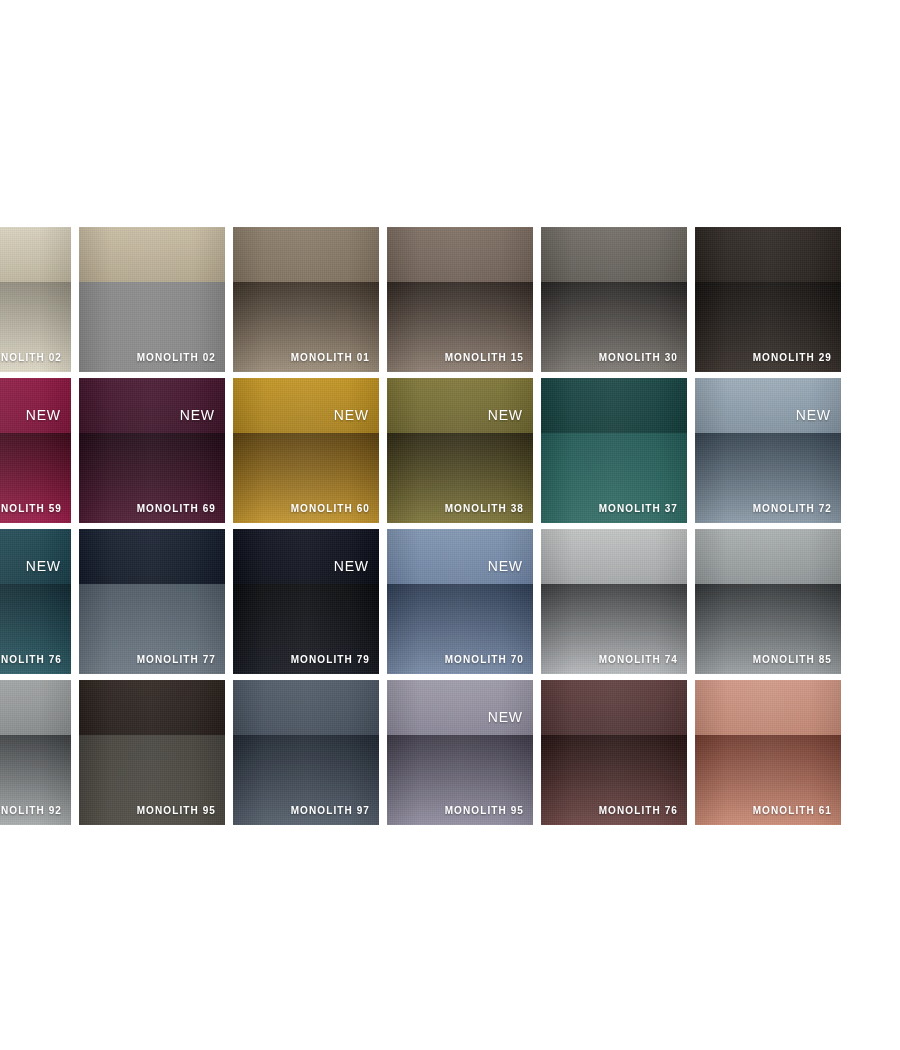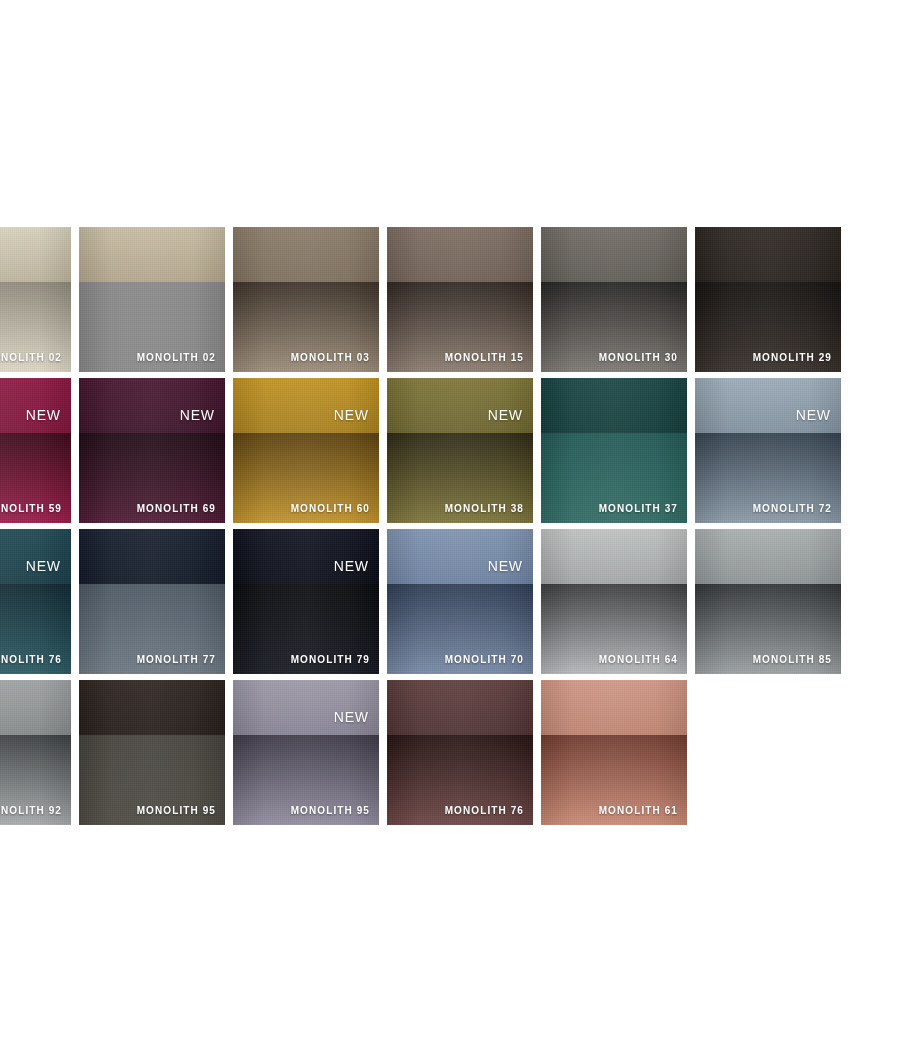--- a/index.html
+++ b/index.html
@@ -117,21 +117,21 @@
       <div class="band-bottom"></div>
       <div class="sheen"></div>
       <div class="texture"></div>
       <div class="swatch-label">MONOLITH 02</div>
     </div>
     <div class="swatch">
       <div class="band-top" style="background: linear-gradient(rgb(138, 123, 104) 0%, rgb(125, 110, 91) 100%);"></div>
       <div class="band-bottom" style="background: linear-gradient(rgb(58, 47, 37) 0%, rgb(155, 140, 120) 100%);"></div>
       <div class="sheen"></div>
       <div class="texture"></div>
-      <div class="swatch-label">MONOLITH 03</div>
+      <div class="swatch-label">MONOLITH 01</div>
     </div>
     <div class="swatch">
       <div class="band-top" style="background: linear-gradient(rgb(124, 108, 96) 0%, rgb(109, 94, 83) 100%);"></div>
       <div class="band-bottom" style="background: linear-gradient(rgb(44, 35, 30) 0%, rgb(139, 123, 110) 100%);"></div>
       <div class="sheen"></div>
       <div class="texture"></div>
       <div class="swatch-label">MONOLITH 15</div>
     </div>
     <div class="swatch">
       <div class="band-top" style="background: linear-gradient(rgb(111, 106, 99) 0%, rgb(93, 89, 82) 100%);"></div>
@@ -223,21 +223,21 @@
       <div class="sheen"></div>
       <div class="texture"></div>
       <div class="new-badge">NEW</div>
       <div class="swatch-label">MONOLITH 70</div>
     </div>
     <div class="swatch">
       <div class="band-top" style="background: linear-gradient(rgb(192, 194, 194) 0%, rgb(163, 166, 167) 100%);"></div>
       <div class="band-bottom" style="background: linear-gradient(rgb(56, 58, 60) 0%, rgb(182, 185, 187) 100%);"></div>
       <div class="sheen"></div>
       <div class="texture"></div>
-      <div class="swatch-label">MONOLITH 64</div>
+      <div class="swatch-label">MONOLITH 74</div>
     </div>
     <div class="swatch">
       <div class="band-top" style="background: linear-gradient(rgb(169, 174, 174) 0%, rgb(142, 148, 149) 100%);"></div>
       <div class="band-bottom" style="background: linear-gradient(rgb(46, 49, 51) 0%, rgb(154, 160, 162) 100%);"></div>
       <div class="sheen"></div>
       <div class="texture"></div>
       <div class="swatch-label">MONOLITH 85</div>
     </div>
     <div class="swatch">
       <div class="band-top" style="background: linear-gradient(rgb(160, 163, 163) 0%, rgb(133, 137, 138) 100%);"></div>
@@ -247,20 +247,27 @@
       <div class="swatch-label">MONOLITH 92</div>
     </div>
     <div class="swatch">
       <div class="band-top" style="background: linear-gradient(rgb(42, 33, 28) 0%, rgb(34, 26, 22) 100%);"></div>
       <div class="band-bottom" style="background: linear-gradient(rgb(67, 64, 58) 0%, rgb(75, 72, 64) 100%);"></div>
       <div class="sheen"></div>
       <div class="texture"></div>
       <div class="swatch-label">MONOLITH 95</div>
     </div>
     <div class="swatch">
+      <div class="band-top" style="background: linear-gradient(rgb(77, 88, 102) 0%, rgb(65, 76, 89) 100%);"></div>
+      <div class="band-bottom" style="background: linear-gradient(rgb(29, 37, 48) 0%, rgb(81, 92, 105) 100%);"></div>
+      <div class="sheen"></div>
+      <div class="texture"></div>
+      <div class="swatch-label">MONOLITH 97</div>
+    </div>
+    <div class="swatch">
       <div class="band-top" style="background: linear-gradient(rgb(157, 153, 168) 0%, rgb(134, 130, 148) 100%);"></div>
       <div class="band-bottom" style="background: linear-gradient(rgb(59, 55, 69) 0%, rgb(145, 141, 160) 100%);"></div>
       <div class="sheen"></div>
       <div class="texture"></div>
       <div class="new-badge">NEW</div>
       <div class="swatch-label">MONOLITH 95</div>
     </div>
     <div class="swatch">
       <div class="band-top" style="background: linear-gradient(rgb(92, 58, 58) 0%, rgb(76, 47, 48) 100%);"></div>
       <div class="band-bottom" style="background: linear-gradient(rgb(34, 16, 15) 0%, rgb(106, 67, 66) 100%);"></div>

